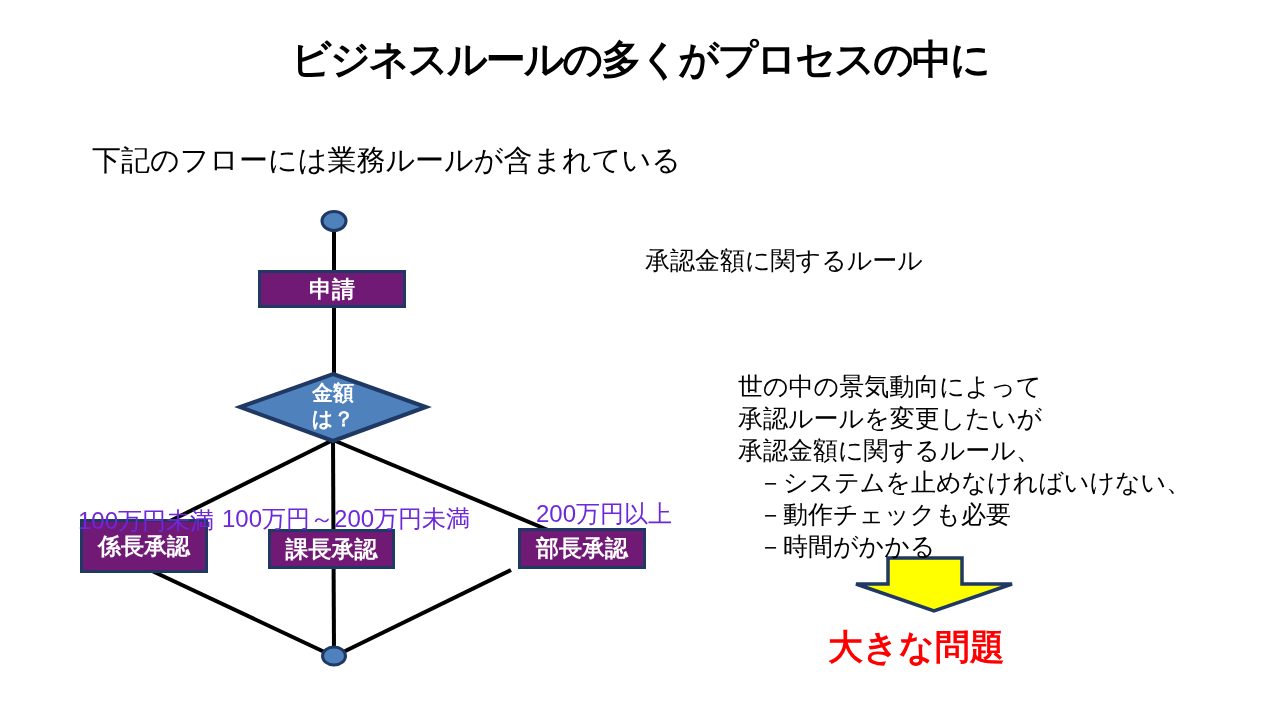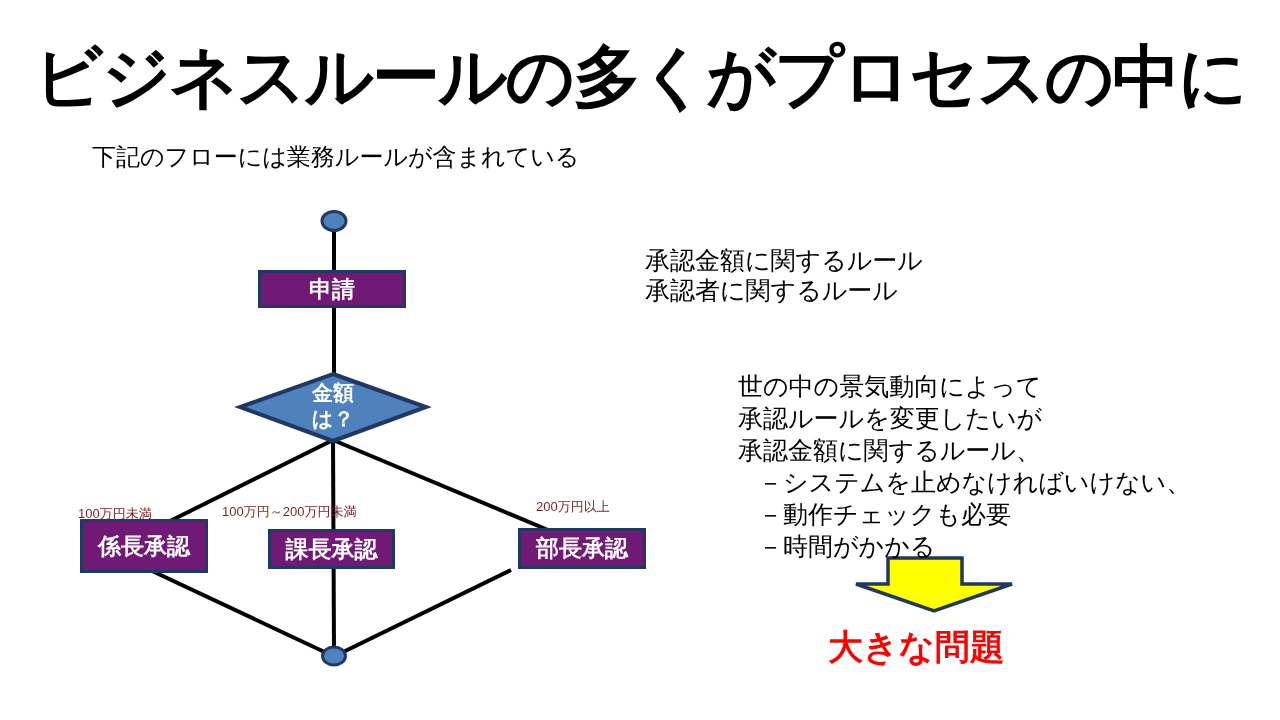--- a/index.html
+++ b/index.html
@@ -15,30 +15,30 @@
     background: #ffffff;
     overflow: hidden;
   }
   .abs { position: absolute; }
 
   .title {
     top: 32px;
     left: 0;
     width: 1280px;
     text-align: center;
-    font-size: 68px;
+    font-size: 40px;
     font-weight: bold;
     color: #000000;
     letter-spacing: -2px;
     white-space: nowrap;
   }
   .subtitle {
     left: 92px;
     top: 141px;
-    font-size: 24px;
+    font-size: 29px;
     color: #000000;
     white-space: nowrap;
   }
 
   svg.layer {
     position: absolute;
     left: 0;
     top: 0;
     width: 1280px;
     height: 720px;
@@ -68,22 +68,22 @@
     width: 100px;
     text-align: center;
     color: #ffffff;
     font-size: 21px;
     font-weight: bold;
     line-height: 26px;
     white-space: pre-line;
   }
 
   .branch-label {
-    font-size: 13px;
-    color: #7f1d1d;
+    font-size: 24px;
+    color: #6d28d9;
     white-space: nowrap;
   }
   .branch-left   { left: 78px;  top: 505px; }
   .branch-middle { left: 222px; top: 503px; }
   .branch-right  { left: 536px; top: 498px; }
 
   .rules-block {
     left: 645px;
     top: 245px;
     font-size: 25px;
@@ -142,21 +142,20 @@
   <div class="node node-left">係長承認</div>
   <div class="node node-middle">課長承認</div>
   <div class="node node-right">部長承認</div>
 
   <div class="abs branch-label branch-left">100万円未満</div>
   <div class="abs branch-label branch-middle">100万円～200万円未満</div>
   <div class="abs branch-label branch-right">200万円以上</div>
 
   <div class="abs rules-block">
     <div>承認金額に関するルール</div>
-    <div>承認者に関するルール</div>
   </div>
 
   <div class="abs concerns-block">
     <div>世の中の景気動向によって</div>
     <div>承認ルールを変更したいが</div>
     <div>承認金額に関するルール、</div>
     <div class="indent">－システムを止めなければいけない、</div>
     <div class="indent">－動作チェックも必要</div>
     <div class="indent">－時間がかかる</div>
   </div>

